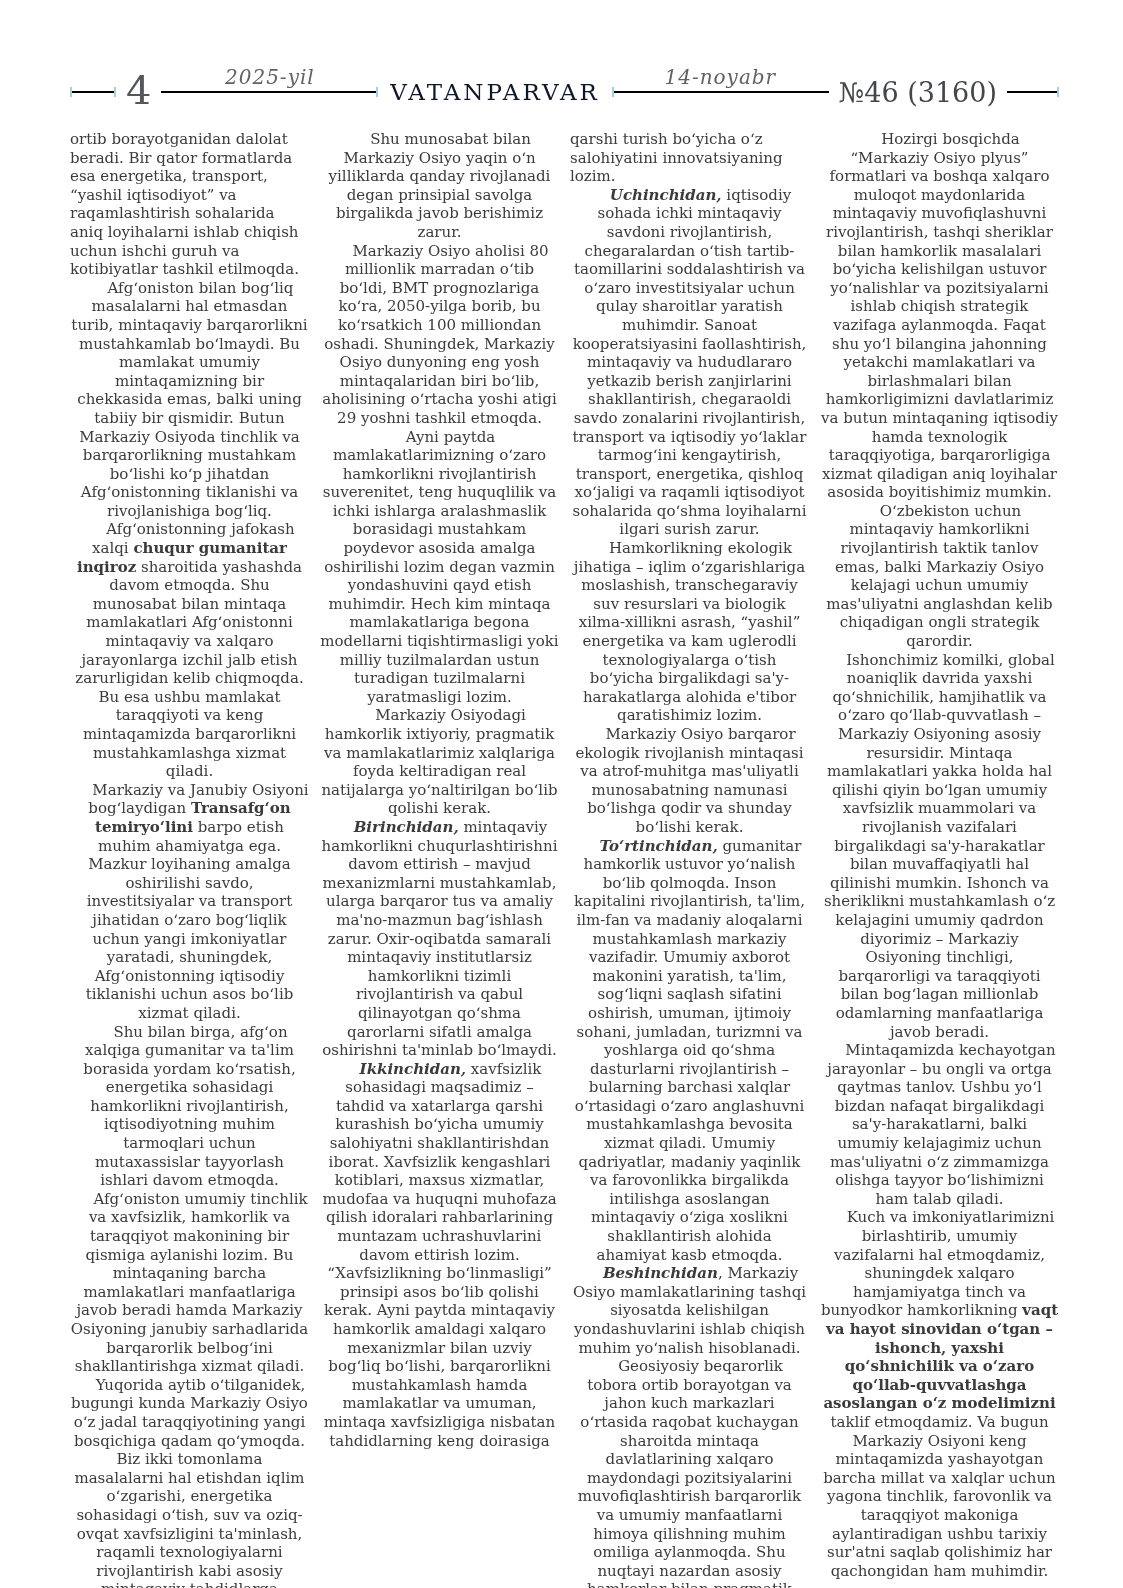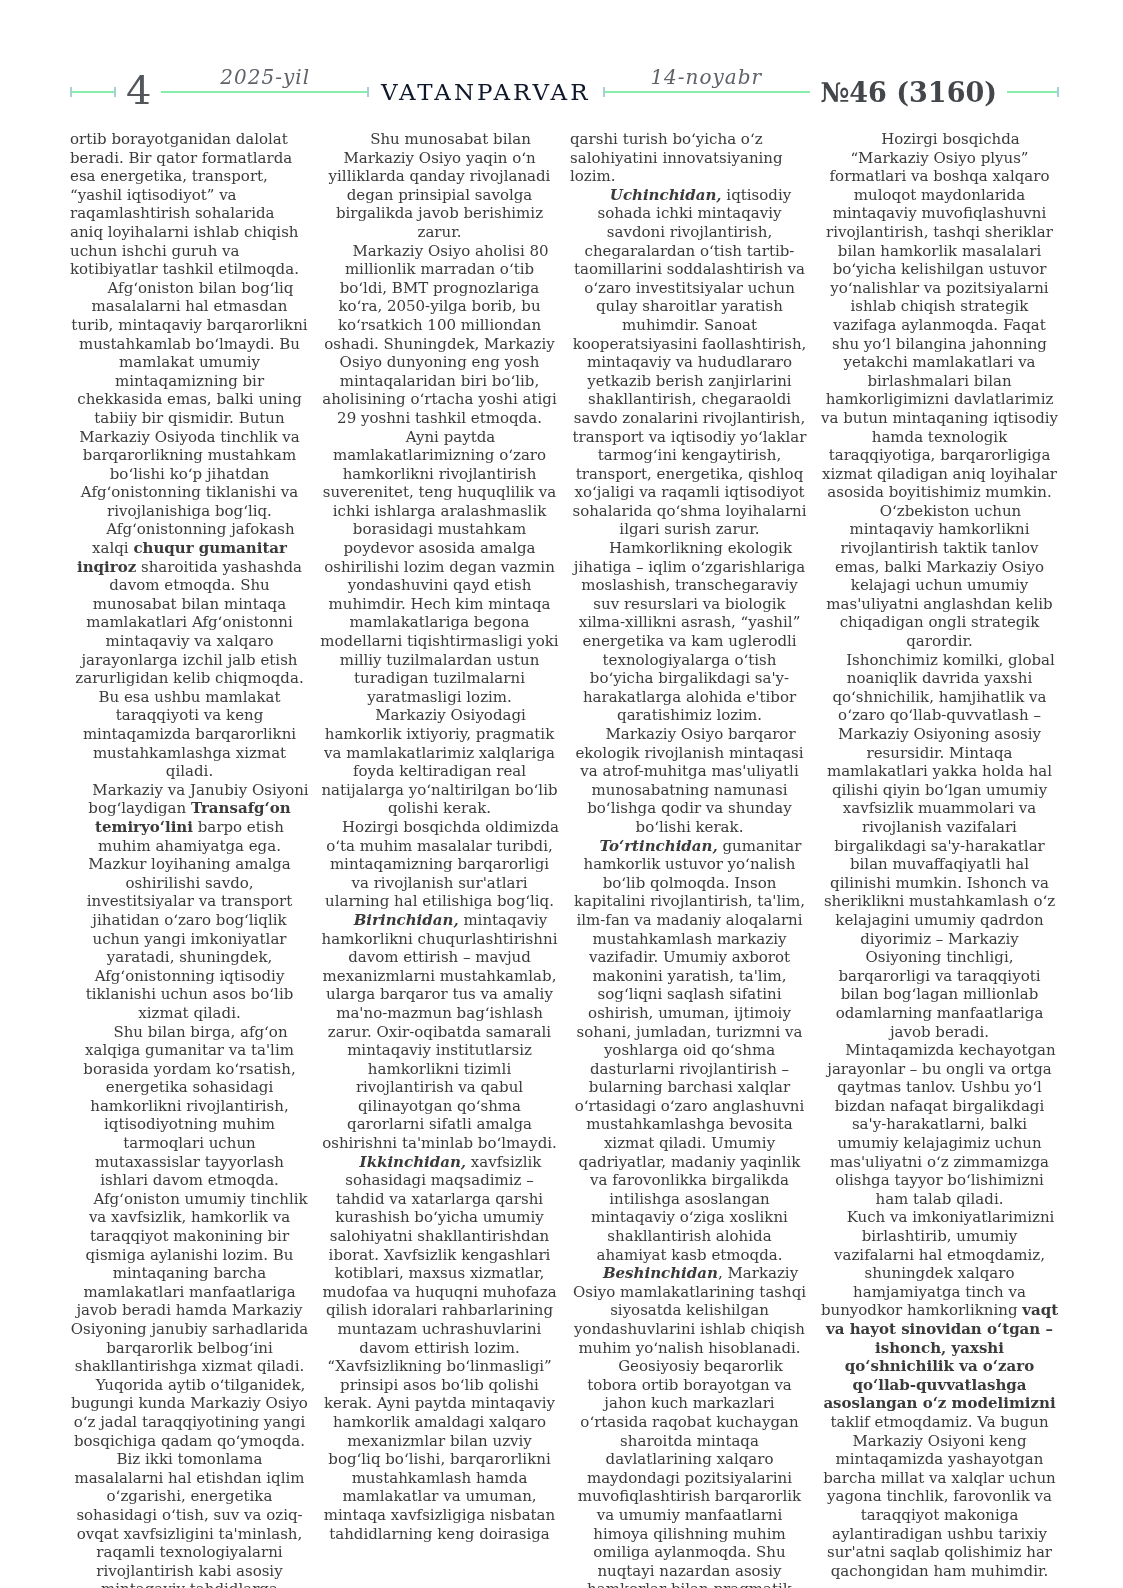--- a/index.html
+++ b/index.html
@@ -8,34 +8,34 @@
     width:1123px;height:1588px;
     background:#ffffff;
     box-sizing:border-box;
     padding:70px 64px 0 70px;
     font-family:"DejaVu Serif","Liberation Serif",serif;
     color:#3b3b3b;
     overflow:hidden;
   }
   
   .header{display:flex;align-items:center;height:44px;}
-  .rule{position:relative;height:2px;background:#86efac;flex:0 0 auto;}
+  .rule{position:relative;height:2px;background:#000000;flex:0 0 auto;}
   .rule.grow{flex:1 1 auto;}
   .tick-l::before,.tick-r::after{
     content:"";position:absolute;top:-4px;width:2px;height:10px;background:#a8ced8;
   }
   .tick-l::before{left:0;}
   .tick-r::after{right:0;}
   .rule .rule-label{
     position:absolute;left:50%;top:-2px;transform:translate(-50%,-100%);
     font-style:italic;font-size:20px;color:#5f6368;white-space:nowrap;letter-spacing:1px;
   }
   .pagenum{font-size:40px;color:#53575c;margin:0 10px 4px 10px;line-height:1;}
   .masthead{font-size:23px;color:#0f172a;letter-spacing:3px;margin:0 12px;white-space:nowrap;}
-  .issue{font-size:27px;font-weight:bold;color:#43474b;margin:0 10px;white-space:nowrap;}
+  .issue{font-size:27px;font-weight:normal;color:#43474b;margin:0 10px;white-space:nowrap;}
   
   .columns{display:flex;gap:11px;margin-top:16px;}
   .col{flex:1 1 0;min-width:0;}
   .para{margin:0;font-size:15px;line-height:18.6px;text-align:left;}
   .para.indent{text-indent:22px;text-align:center;}
   .bold{font-weight:bold;}
   .bolditalic{font-weight:bold;font-style:italic;}
 </style>
 </head>
 <body>
@@ -64,21 +64,20 @@
         <p class="para indent"><span>Markaziy va Janubiy Osiyoni bogʻlaydigan </span><span class="bold">Transafgʻon temiryoʻlini</span><span> barpo etish muhim ahamiyatga ega. Mazkur loyihaning amalga oshirilishi savdo, investitsiyalar va transport jihatidan oʻzaro bogʻliqlik uchun yangi imkoniyatlar yaratadi, shuningdek, Afgʻonistonning iqtisodiy tiklanishi uchun asos boʻlib xizmat qiladi.</span></p>
         <p class="para indent"><span>Shu bilan birga, afgʻon xalqiga gumanitar va ta'lim borasida yordam koʻrsatish, energetika sohasidagi hamkorlikni rivojlantirish, iqtisodiyotning muhim tarmoqlari uchun mutaxassislar tayyorlash ishlari davom etmoqda.</span></p>
         <p class="para indent"><span>Afgʻoniston umumiy tinchlik va xavfsizlik, hamkorlik va taraqqiyot makonining bir qismiga aylanishi lozim. Bu mintaqaning barcha mamlakatlari manfaatlariga javob beradi hamda Markaziy Osiyoning janubiy sarhadlarida barqarorlik belbogʻini shakllantirishga xizmat qiladi.</span></p>
         <p class="para indent"><span>Yuqorida aytib oʻtilganidek, bugungi kunda Markaziy Osiyo oʻz jadal taraqqiyotining yangi bosqichiga qadam qoʻymoqda. Biz ikki tomonlama masalalarni hal etishdan iqlim oʻzgarishi, energetika sohasidagi oʻtish, suv va oziq-ovqat xavfsizligini ta'minlash, raqamli texnologiyalarni rivojlantirish kabi asosiy mintaqaviy tahdidlarga birgalikda yechim topish sari bormoqdamiz. Mamlakatlarimiz oldida umumiy mas'uliyat, oʻzaro ishonch va kelajagimiz haqidagi yakdil tasavvurga asoslangan hamkorlikning yangi ufqlari ochilmoqda.</span></p>
       </div>
     <div class="col">
         <p class="para indent"><span>Shu munosabat bilan Markaziy Osiyo yaqin oʻn yilliklarda qanday rivojlanadi degan prinsipial savolga birgalikda javob berishimiz zarur.</span></p>
         <p class="para indent"><span>Markaziy Osiyo aholisi 80 millionlik marradan oʻtib boʻldi, BMT prognozlariga koʻra, 2050-yilga borib, bu koʻrsatkich 100 milliondan oshadi. Shuningdek, Markaziy Osiyo dunyoning eng yosh mintaqalaridan biri boʻlib, aholisining oʻrtacha yoshi atigi 29 yoshni tashkil etmoqda.</span></p>
         <p class="para indent"><span>Ayni paytda mamlakatlarimizning oʻzaro hamkorlikni rivojlantirish suverenitet, teng huquqlilik va ichki ishlarga aralashmaslik borasidagi mustahkam poydevor asosida amalga oshirilishi lozim degan vazmin yondashuvini qayd etish muhimdir. Hech kim mintaqa mamlakatlariga begona modellarni tiqishtirmasligi yoki milliy tuzilmalardan ustun turadigan tuzilmalarni yaratmasligi lozim.</span></p>
         <p class="para indent"><span>Markaziy Osiyodagi hamkorlik ixtiyoriy, pragmatik va mamlakatlarimiz xalqlariga foyda keltiradigan real natijalarga yoʻnaltirilgan boʻlib qolishi kerak.</span></p>
-        <p class="para indent"><span>Hozirgi bosqichda oldimizda oʻta muhim masalalar turibdi, mintaqamizning barqarorligi va rivojlanish sur'atlari ularning hal etilishiga bogʻliq.</span></p>
         <p class="para indent"><span class="bolditalic">Birinchidan,</span><span> mintaqaviy hamkorlikni chuqurlashtirishni davom ettirish – mavjud mexanizmlarni mustahkamlab, ularga barqaror tus va amaliy ma'no-mazmun bagʻishlash zarur. Oxir-oqibatda samarali mintaqaviy institutlarsiz hamkorlikni tizimli rivojlantirish va qabul qilinayotgan qoʻshma qarorlarni sifatli amalga oshirishni ta'minlab boʻlmaydi.</span></p>
         <p class="para indent"><span class="bolditalic">Ikkinchidan,</span><span> xavfsizlik sohasidagi maqsadimiz – tahdid va xatarlarga qarshi kurashish boʻyicha umumiy salohiyatni shakllantirishdan iborat. Xavfsizlik kengashlari kotiblari, maxsus xizmatlar, mudofaa va huquqni muhofaza qilish idoralari rahbarlarining muntazam uchrashuvlarini davom ettirish lozim. “Xavfsizlikning boʻlinmasligi” prinsipi asos boʻlib qolishi kerak. Ayni paytda mintaqaviy hamkorlik amaldagi xalqaro mexanizmlar bilan uzviy bogʻliq boʻlishi, barqarorlikni mustahkamlash hamda mamlakatlar va umuman, mintaqa xavfsizligiga nisbatan tahdidlarning keng doirasiga</span></p>
       </div>
     <div class="col">
         <p class="para"><span>qarshi turish boʻyicha oʻz salohiyatini innovatsiyaning lozim.</span></p>
         <p class="para indent"><span class="bolditalic">Uchinchidan,</span><span> iqtisodiy sohada ichki mintaqaviy savdoni rivojlantirish, chegaralardan oʻtish tartib-taomillarini soddalashtirish va oʻzaro investitsiyalar uchun qulay sharoitlar yaratish muhimdir. Sanoat kooperatsiyasini faollashtirish, mintaqaviy va hududlararo yetkazib berish zanjirlarini shakllantirish, chegaraoldi savdo zonalarini rivojlantirish, transport va iqtisodiy yoʻlaklar tarmogʻini kengaytirish, transport, energetika, qishloq xoʻjaligi va raqamli iqtisodiyot sohalarida qoʻshma loyihalarni ilgari surish zarur.</span></p>
         <p class="para indent"><span>Hamkorlikning ekologik jihatiga – iqlim oʻzgarishlariga moslashish, transchegaraviy suv resurslari va biologik xilma-xillikni asrash, “yashil” energetika va kam uglerodli texnologiyalarga oʻtish boʻyicha birgalikdagi sa'y-harakatlarga alohida e'tibor qaratishimiz lozim.</span></p>
         <p class="para indent"><span>Markaziy Osiyo barqaror ekologik rivojlanish mintaqasi va atrof-muhitga mas'uliyatli munosabatning namunasi boʻlishga qodir va shunday boʻlishi kerak.</span></p>
         <p class="para indent"><span class="bolditalic">Toʻrtinchidan,</span><span> gumanitar hamkorlik ustuvor yoʻnalish boʻlib qolmoqda. Inson kapitalini rivojlantirish, ta'lim, ilm-fan va madaniy aloqalarni mustahkamlash markaziy vazifadir. Umumiy axborot makonini yaratish, ta'lim, sogʻliqni saqlash sifatini oshirish, umuman, ijtimoiy sohani, jumladan, turizmni va yoshlarga oid qoʻshma dasturlarni rivojlantirish – bularning barchasi xalqlar oʻrtasidagi oʻzaro anglashuvni mustahkamlashga bevosita xizmat qiladi. Umumiy qadriyatlar, madaniy yaqinlik va farovonlikka birgalikda intilishga asoslangan mintaqaviy oʻziga xoslikni shakllantirish alohida ahamiyat kasb etmoqda.</span></p>
         <p class="para indent"><span class="bolditalic">Beshinchidan</span><span>, Markaziy Osiyo mamlakatlarining tashqi siyosatda kelishilgan yondashuvlarini ishlab chiqish muhim yoʻnalish hisoblanadi.</span></p>

